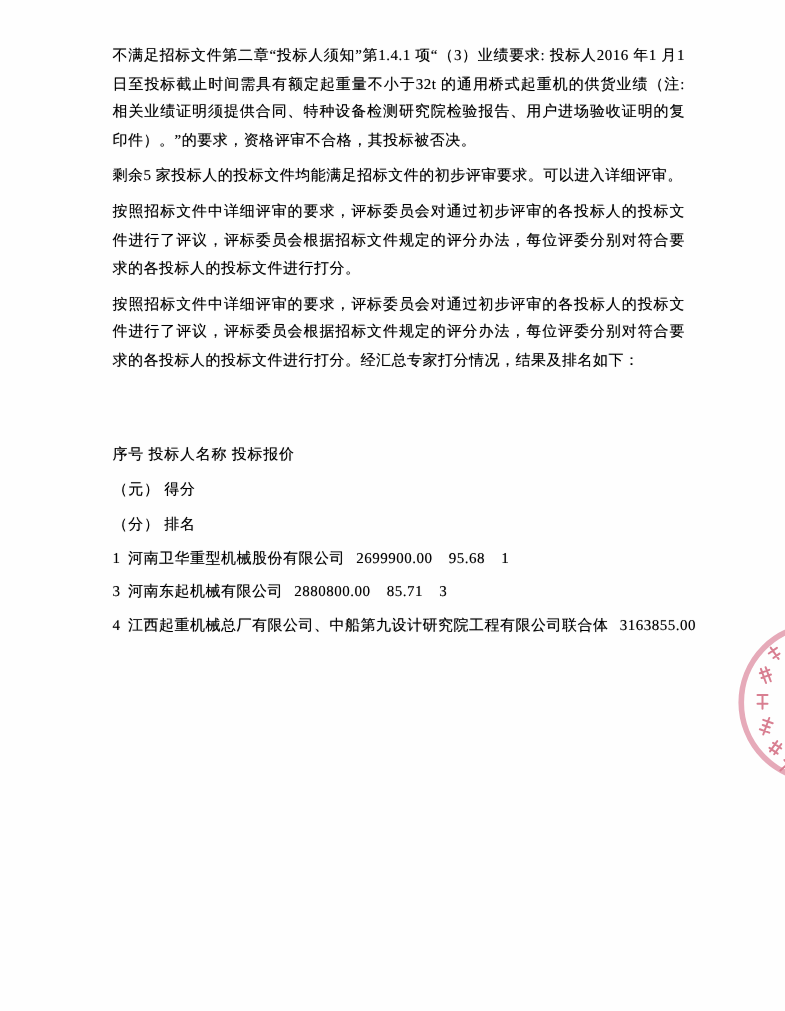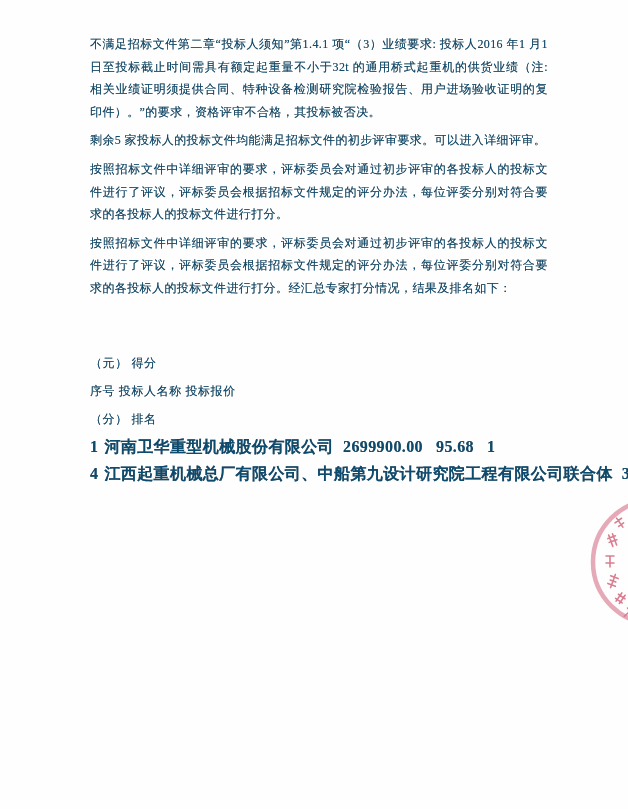--- a/index.html
+++ b/index.html
@@ -17,44 +17,43 @@
   .page {
     position: absolute;
     inset: 0;
     background: #fefefe;
   }
   .content {
     position: absolute;
     left: 90px;
     top: 33px;
     width: 458px;
-    color: #0c4a6e;
+    color: #000000;
     text-shadow: 0 0 0.6px rgba(70,70,70,0.65);
   }
   p.para {
     font-size: 12px;
     line-height: 22.6px;
     text-align: justify;
     margin: 0 0 6px 0;
     letter-spacing: 0.4px;
   }
   .table-block {
     margin-top: 49px;
   }
   .t-line {
     font-size: 12px;
     line-height: 28px;
     letter-spacing: 0.6px;
   }
   .t-row {
-    font-size: 16px;
+    font-size: 12px;
     line-height: 27px;
     white-space: nowrap;
     letter-spacing: 0.4px;
-    font-weight: bold;
   }
   .t-row .cell { margin-right: 9px; }
   .t-row .cell.num-cell { margin-right: 6px; }
   .t-row .cell.score-cell { margin-left: 4px; }
   .t-row .cell.rank-cell { margin-left: 4px; }
   .seal {
     position: absolute;
     left: 570px;
     top: 495px;
     width: 58px;
@@ -67,26 +66,29 @@
 
 <div class="page">
   <div class="content">
 
     <p class="para">不满足招标文件第二章“投标人须知”第1.4.1 项“（3）业绩要求: 投标人2016 年1 月1日至投标截止时间需具有额定起重量不小于32t 的通用桥式起重机的供货业绩（注: 相关业绩证明须提供合同、特种设备检测研究院检验报告、用户进场验收证明的复印件）。”的要求，资格评审不合格，其投标被否决。</p>
     <p class="para">剩余5 家投标人的投标文件均能满足招标文件的初步评审要求。可以进入详细评审。</p>
     <p class="para">按照招标文件中详细评审的要求，评标委员会对通过初步评审的各投标人的投标文件进行了评议，评标委员会根据招标文件规定的评分办法，每位评委分别对符合要求的各投标人的投标文件进行打分。</p>
     <p class="para">按照招标文件中详细评审的要求，评标委员会对通过初步评审的各投标人的投标文件进行了评议，评标委员会根据招标文件规定的评分办法，每位评委分别对符合要求的各投标人的投标文件进行打分。经汇总专家打分情况，结果及排名如下：</p>
 
     <div class="table-block">
+      <div class="t-line">序号 投标人名称 投标报价</div>
       <div class="t-line">（元） 得分</div>
-      <div class="t-line">序号 投标人名称 投标报价</div>
       <div class="t-line">（分） 排名</div>
 
       <div class="t-row">
         <span class="cell num-cell">1</span><span class="cell">河南卫华重型机械股份有限公司</span><span class="cell">2699900.00</span><span class="cell score-cell">95.68</span><span class="cell rank-cell">1</span>
+      </div>
+      <div class="t-row">
+        <span class="cell num-cell">3</span><span class="cell">河南东起机械有限公司</span><span class="cell">2880800.00</span><span class="cell score-cell">85.71</span><span class="cell rank-cell">3</span>
       </div>
       <div class="t-row">
         <span class="cell num-cell">4</span><span class="cell">江西起重机械总厂有限公司、中船第九设计研究院工程有限公司联合体</span><span class="cell">3163855.00</span><span class="cell score-cell"></span><span class="cell rank-cell"></span>
       </div>
     </div>
   </div>
 
   <svg class="seal" viewBox="0 0 58 140" width="58" height="140">
     <g stroke="#d4708a" fill="none" opacity="0.8">
       <circle cx="85" cy="67" r="62" stroke-width="4.5" opacity="0.75"></circle>

